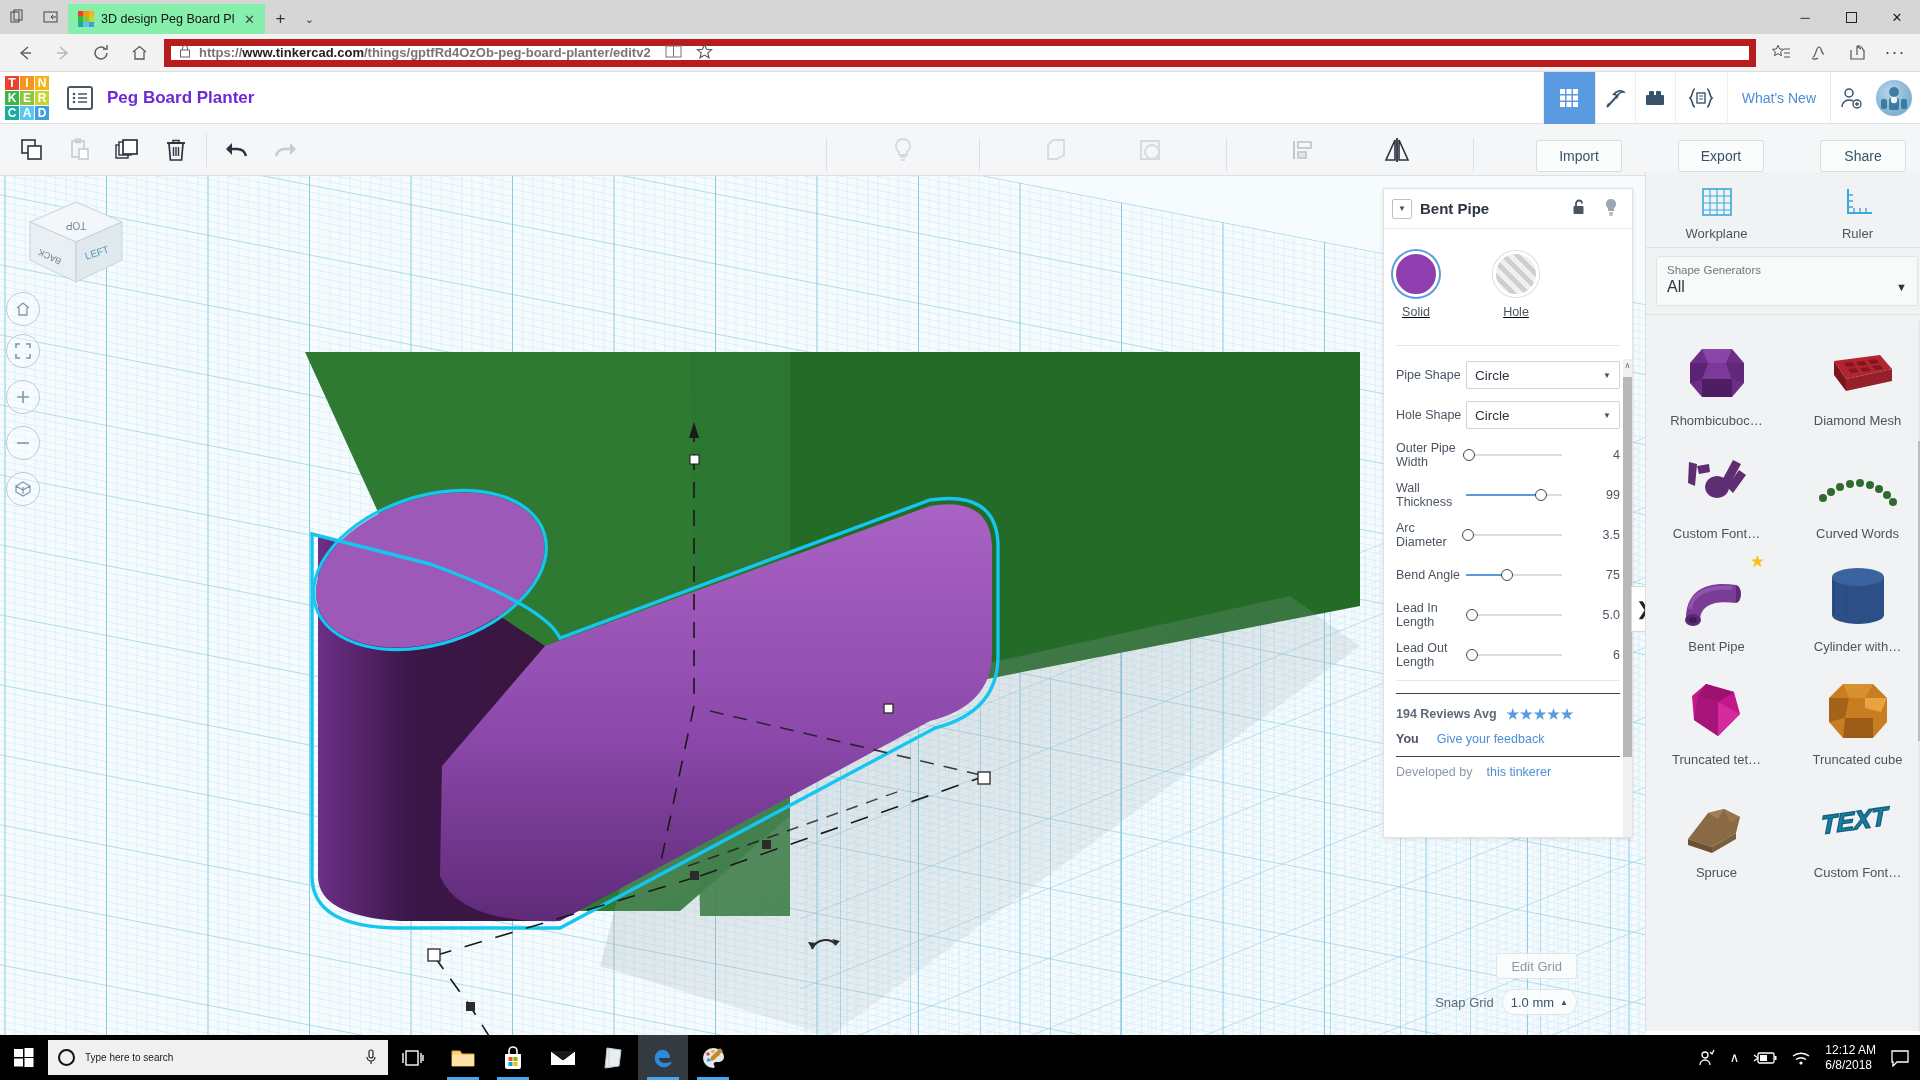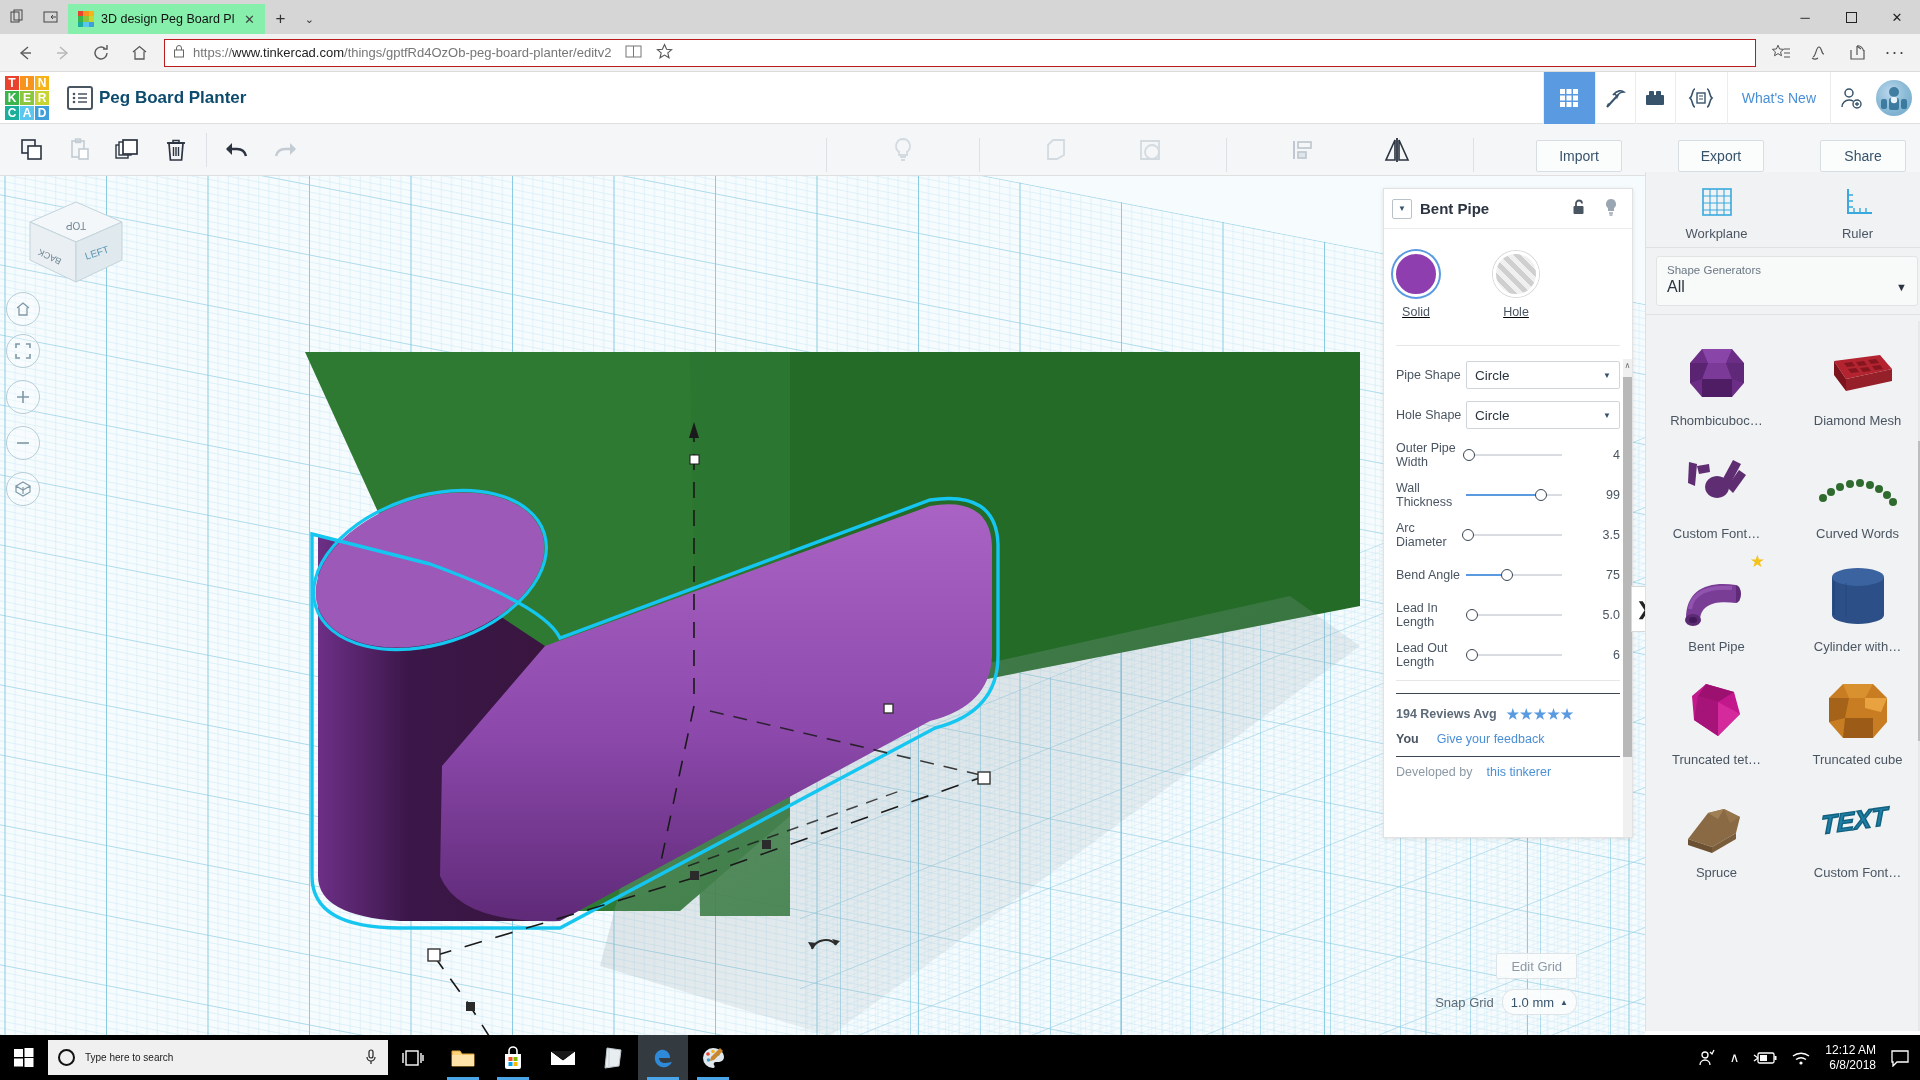--- a/index.html
+++ b/index.html
@@ -36,41 +36,41 @@
   .tabmenu { width: 28px; height: 30px; display: flex; align-items: center; justify-content: center; font-size: 11px; color: #333; }
 
   .navbar {
     position: absolute; left: 0; top: 34px; width: 1920px; height: 38px;
     background: #f2f2f2; display: flex; align-items: center; padding: 0 6px;
     border-bottom: 1px solid #dcdcdc;
   }
   .navicon { width: 38px; height: 32px; display: flex; align-items: center; justify-content: center; color: #5a5a5a; }
   .navicon.dim { color: #b5b5b5; }
   .urlbar {
-    flex: 1; height: 28px; background: #fff; border: 1px solid #b91c1c;
+    flex: 1; height: 28px; background: #fff; border: 7px solid #b91c1c;
     display: flex; align-items: center; padding: 0 8px; margin: 0 6px; gap: 8px;
-    font-size: 13px; color: #767676;
+    font-size: 13px; color: #767676; font-weight: bold;
   }
   .urlbar .host { color: #222; }
   .urlbar .rest { color: #767676; }
   .url-right { display: flex; align-items: center; gap: 2px; }
 
   
   .appheader {
     position: absolute; left: 0; top: 72px; width: 1920px; height: 52px;
     background: #fff; border-bottom: 1px solid #e0e0e0;
     display: flex; align-items: center;
   }
   .tclogo { width: 44px; height: 44px; display: grid; grid-template-columns: repeat(3,1fr); grid-template-rows: repeat(3,1fr); gap: 1px; margin-left: 5px; }
   .tclogo span { display: flex; align-items: center; justify-content: center; color: #fff; font-size: 12px; font-weight: bold; font-family: "Liberation Sans", sans-serif; }
   .doc-icon {
     width: 26px; height: 24px; margin-left: 18px; border: 2px solid #4a5562; border-radius: 3px;
     display: flex; align-items: center; justify-content: center;
   }
-  .doc-title { margin-left: 6px; font-size: 17px; font-weight: bold; color: #0c4a6e; }
+  .doc-title { margin-left: 14px; font-size: 17px; font-weight: bold; color: #6d28d9; }
   .hdr-right { margin-left: auto; display: flex; align-items: center; height: 52px; }
   .hdr-btn { width: 40px; height: 52px; display: flex; align-items: center; justify-content: center; color: #37536b; border-left: 1px solid #ececec; }
   .hdr-btn.wide { width: 52px; }
   .hdr-btn.active { background: #5a9ae0; color: #fff; }
   .whatsnew { padding: 0 14px; height: 52px; display: flex; align-items: center; font-size: 14px; color: #4a8fd6; border-left: 1px solid #ececec; }
   .avatar { width: 36px; height: 36px; border-radius: 50%; margin: 0 8px 0 6px;
             background: radial-gradient(circle at 40% 35%, #bcd8ee 0%, #8fbdd8 45%, #6da6c8 100%); position: relative; overflow: hidden; }
 
   
   .edtoolbar {
@@ -177,21 +177,21 @@
   
   .taskbar { position: absolute; left: 0; bottom: 0; width: 1920px; height: 45px; background: #000; display: flex; align-items: center; }
   .start { width: 48px; height: 45px; display: flex; align-items: center; justify-content: center; }
   .cortana { width: 340px; height: 35px; background: #f0f0f0; display: flex; align-items: center; gap: 10px; padding: 0 10px; font-size: 10px; color: #1a1a1a; }
   .cortana .ring { width: 17px; height: 17px; border-radius: 50%; border: 2px solid #111; }
   .cortana .txt { flex: 1; }
   .tb-app { width: 50px; height: 45px; display: flex; align-items: center; justify-content: center; position: relative; }
   .tb-app.active { background: #333a40; }
   .tb-app .underline { position: absolute; bottom: 0; left: 9px; width: 32px; height: 3px; background: #4aa6e8; }
   .tray { margin-left: auto; display: flex; align-items: center; gap: 14px; padding-right: 10px; color: #fff; font-size: 12px; }
-  .clock { text-align: right; line-height: 15px; }
+  .clock { line-height: 15px; }
   .tray-icon { display: flex; align-items: center; justify-content: center; color: #fff; }
 </style>
 </head>
 <body>
 
 <div id="root">
 
   <div class="tabstrip">
     <div class="tabsysicon">
       <svg width="16" height="16" viewBox="0 0 16 16">

